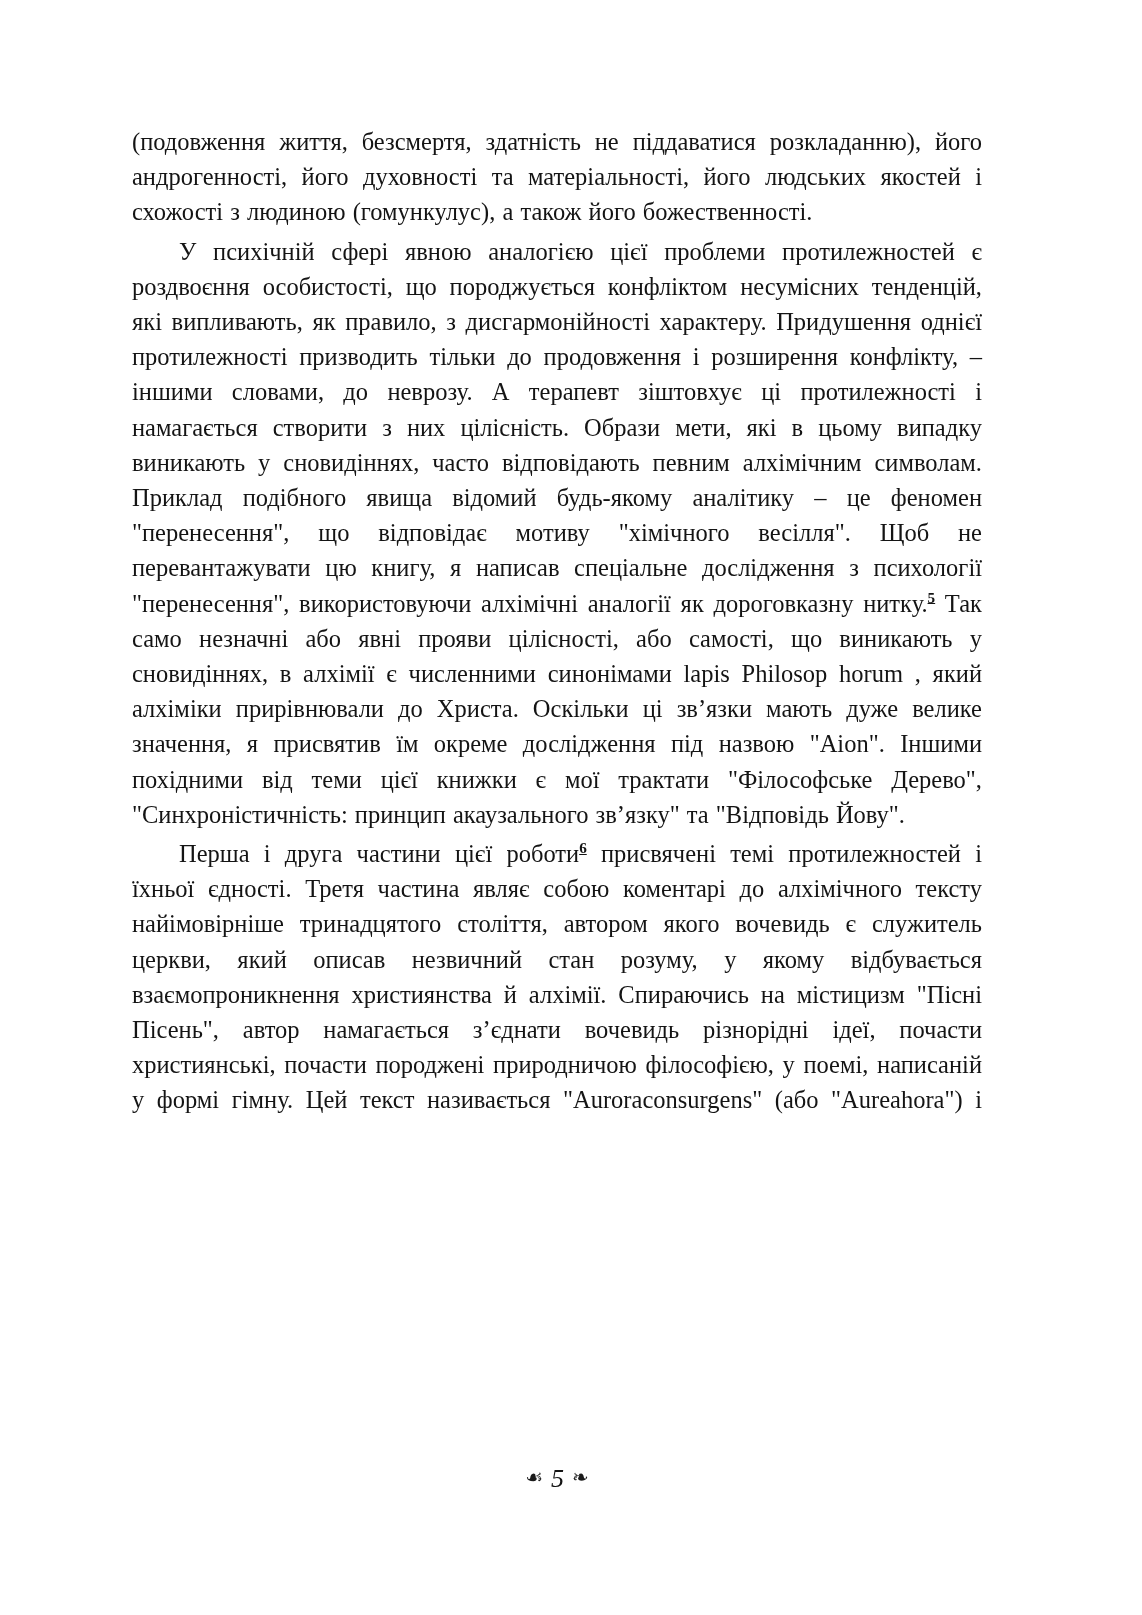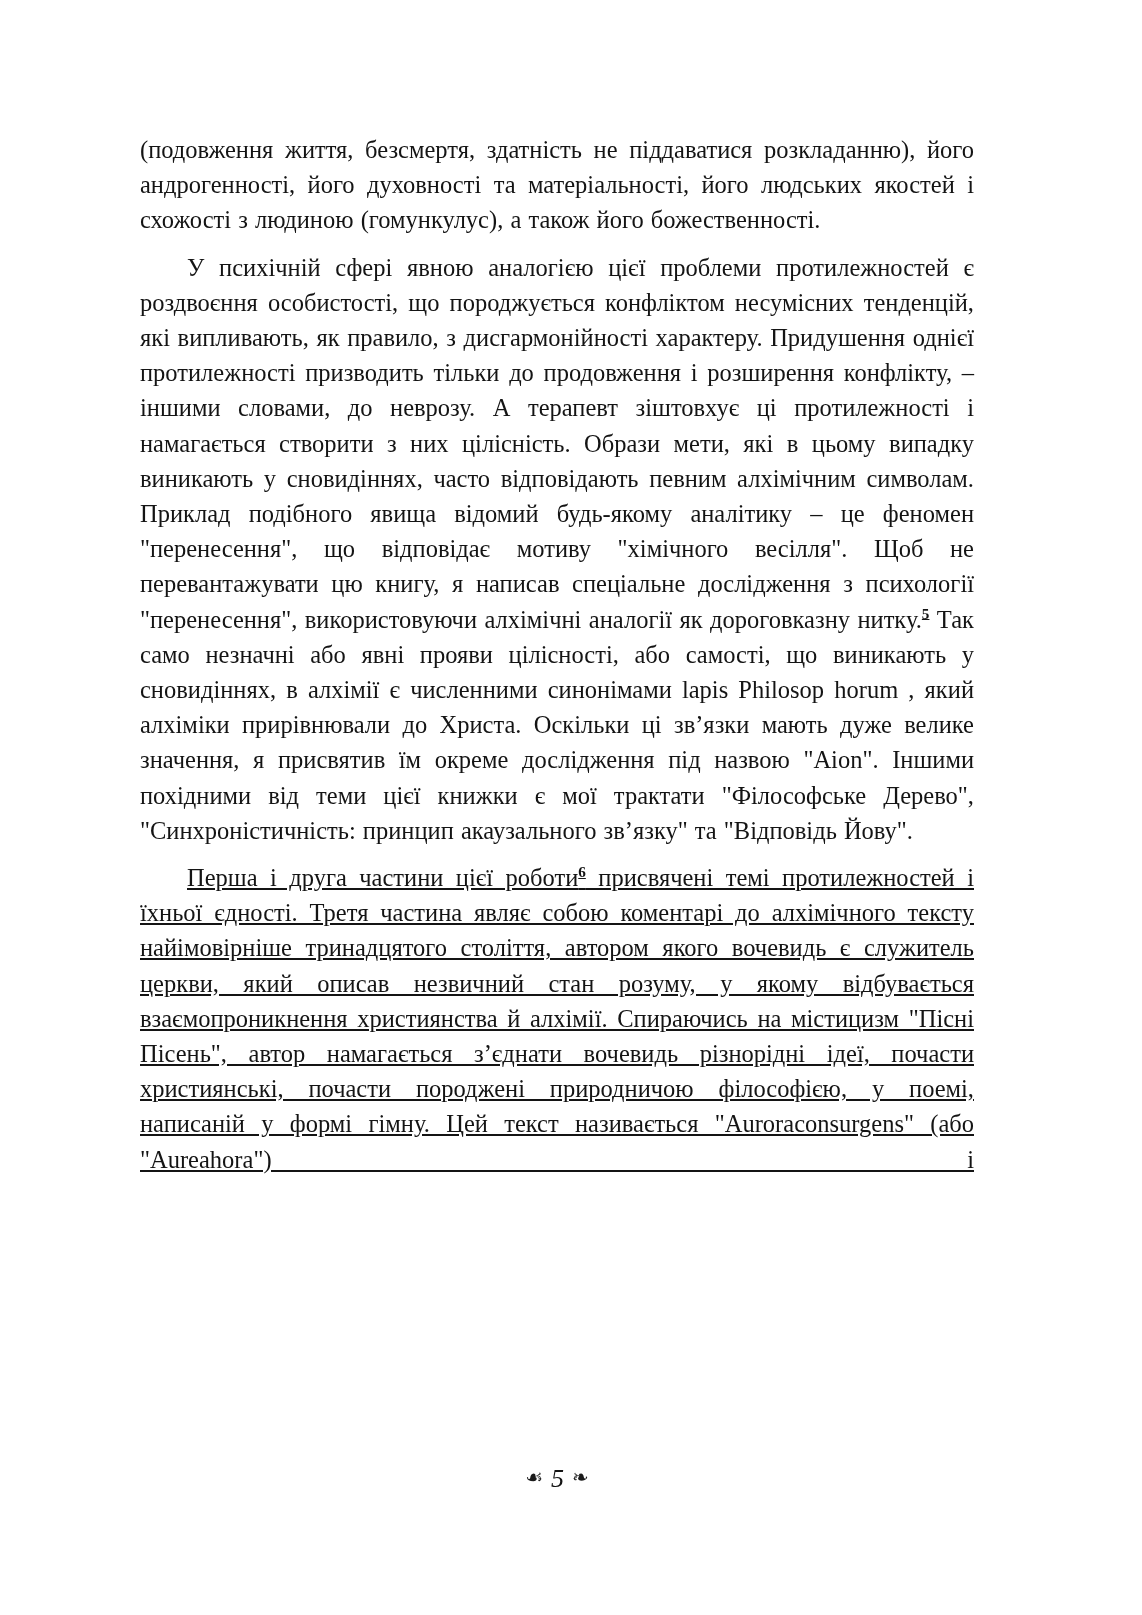--- a/index.html
+++ b/index.html
@@ -19,33 +19,32 @@
     position: absolute;
     inset: 0;
   }
   .text-block {
     position: absolute;
     left: 128px;
     top: 120px;
     width: 858px;
   }
   p.para {
-    margin: 12px;
+    margin: 4px;
     font-size: 24.5px;
     line-height: 35.2px;
     text-align: justify;
     text-justify: inter-word;
     word-spacing: 1px;
   }
   p.para.indent {
     text-indent: 47px;
   }
   p.para.justify-last {
     text-align-last: justify;
-    text-decoration: underline;
   }
   .seg-italic {
   }
   sup.fnref {
     font-size: 0.62em;
     line-height: 0;
     vertical-align: super;
     text-decoration: underline;
     font-weight: bold;
   }

